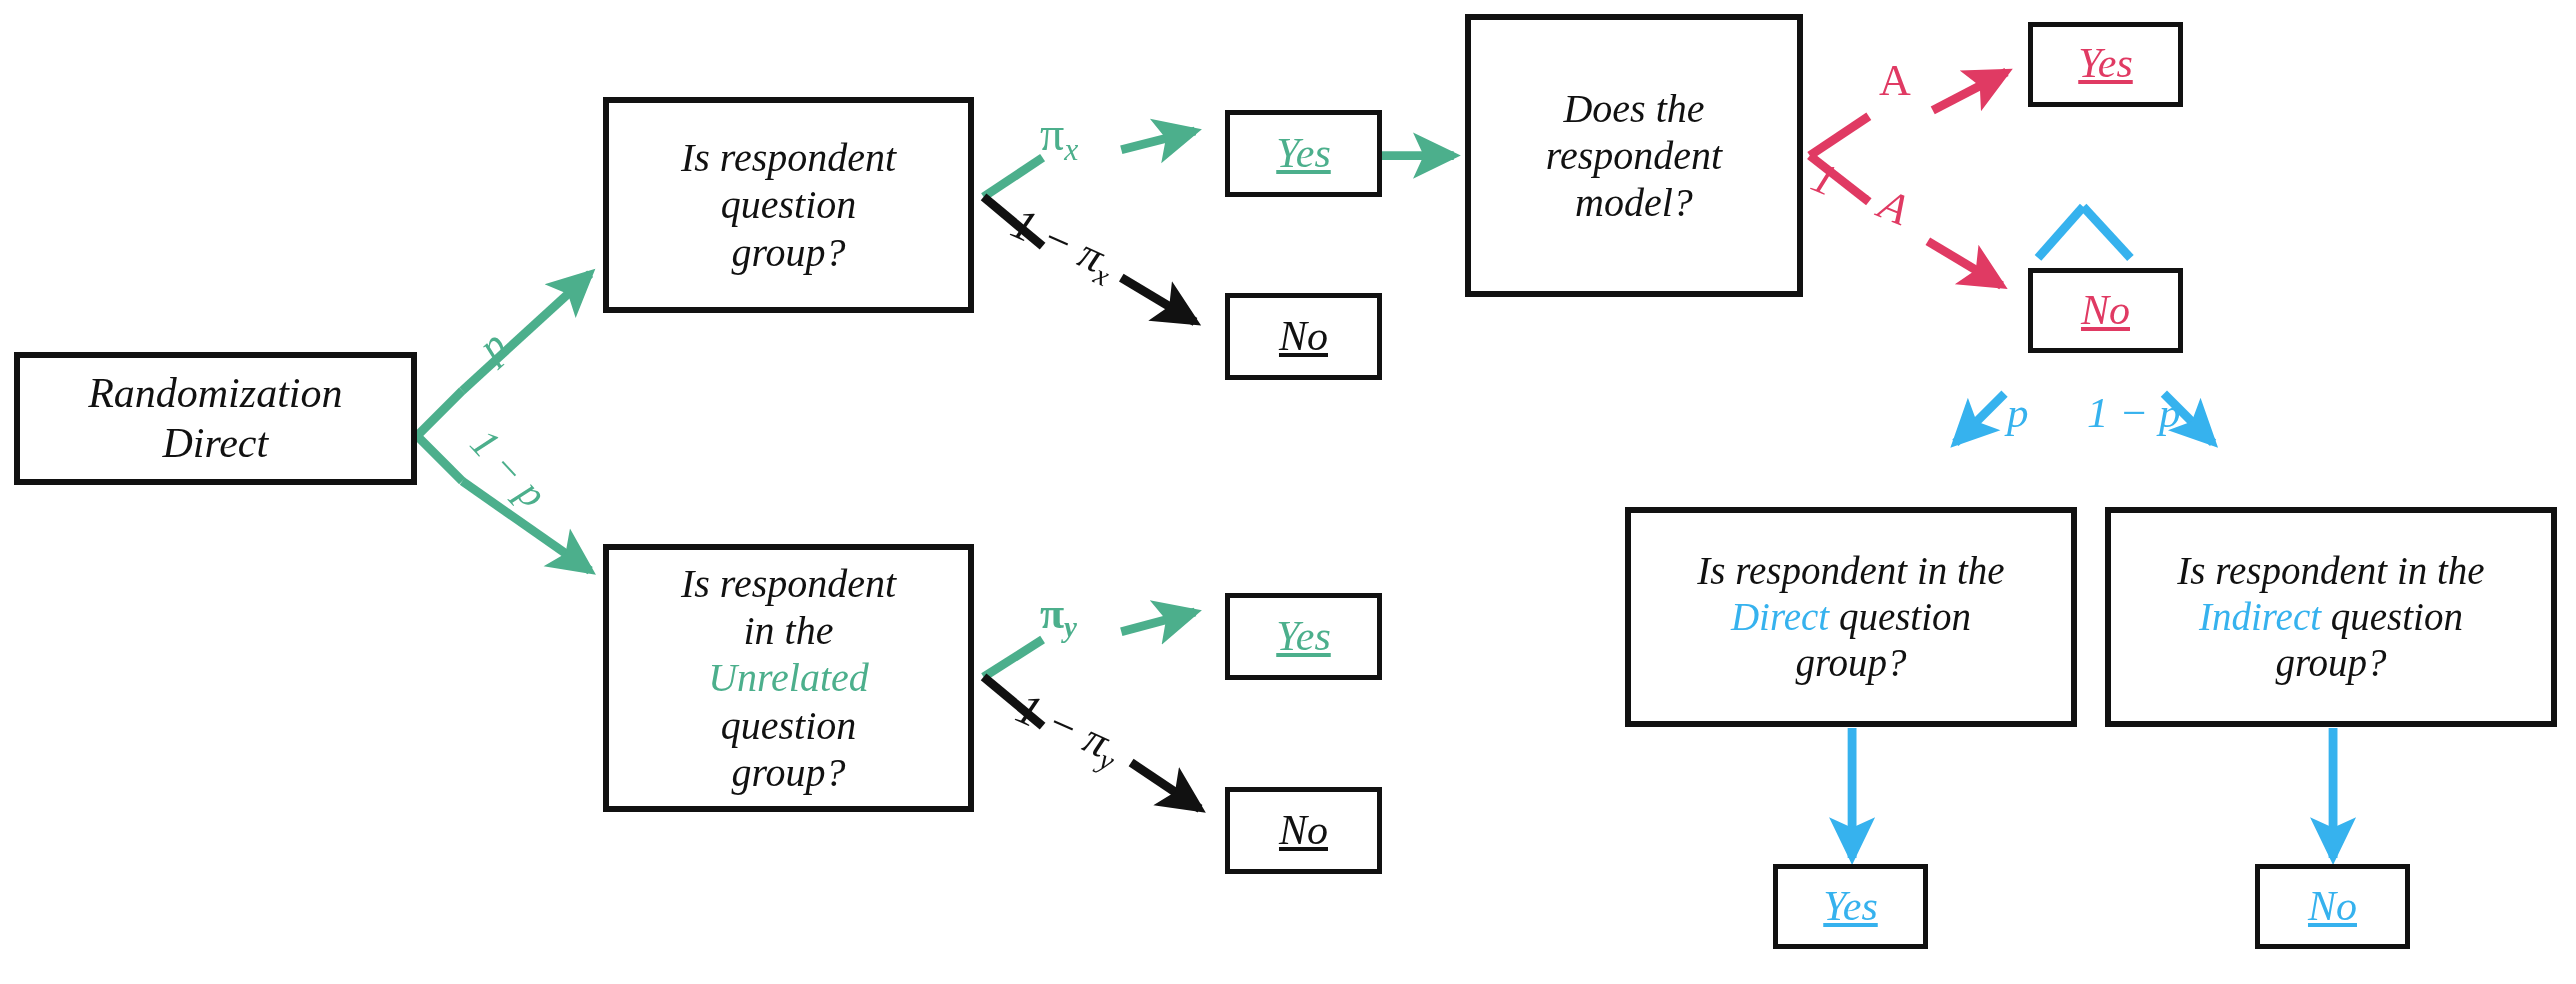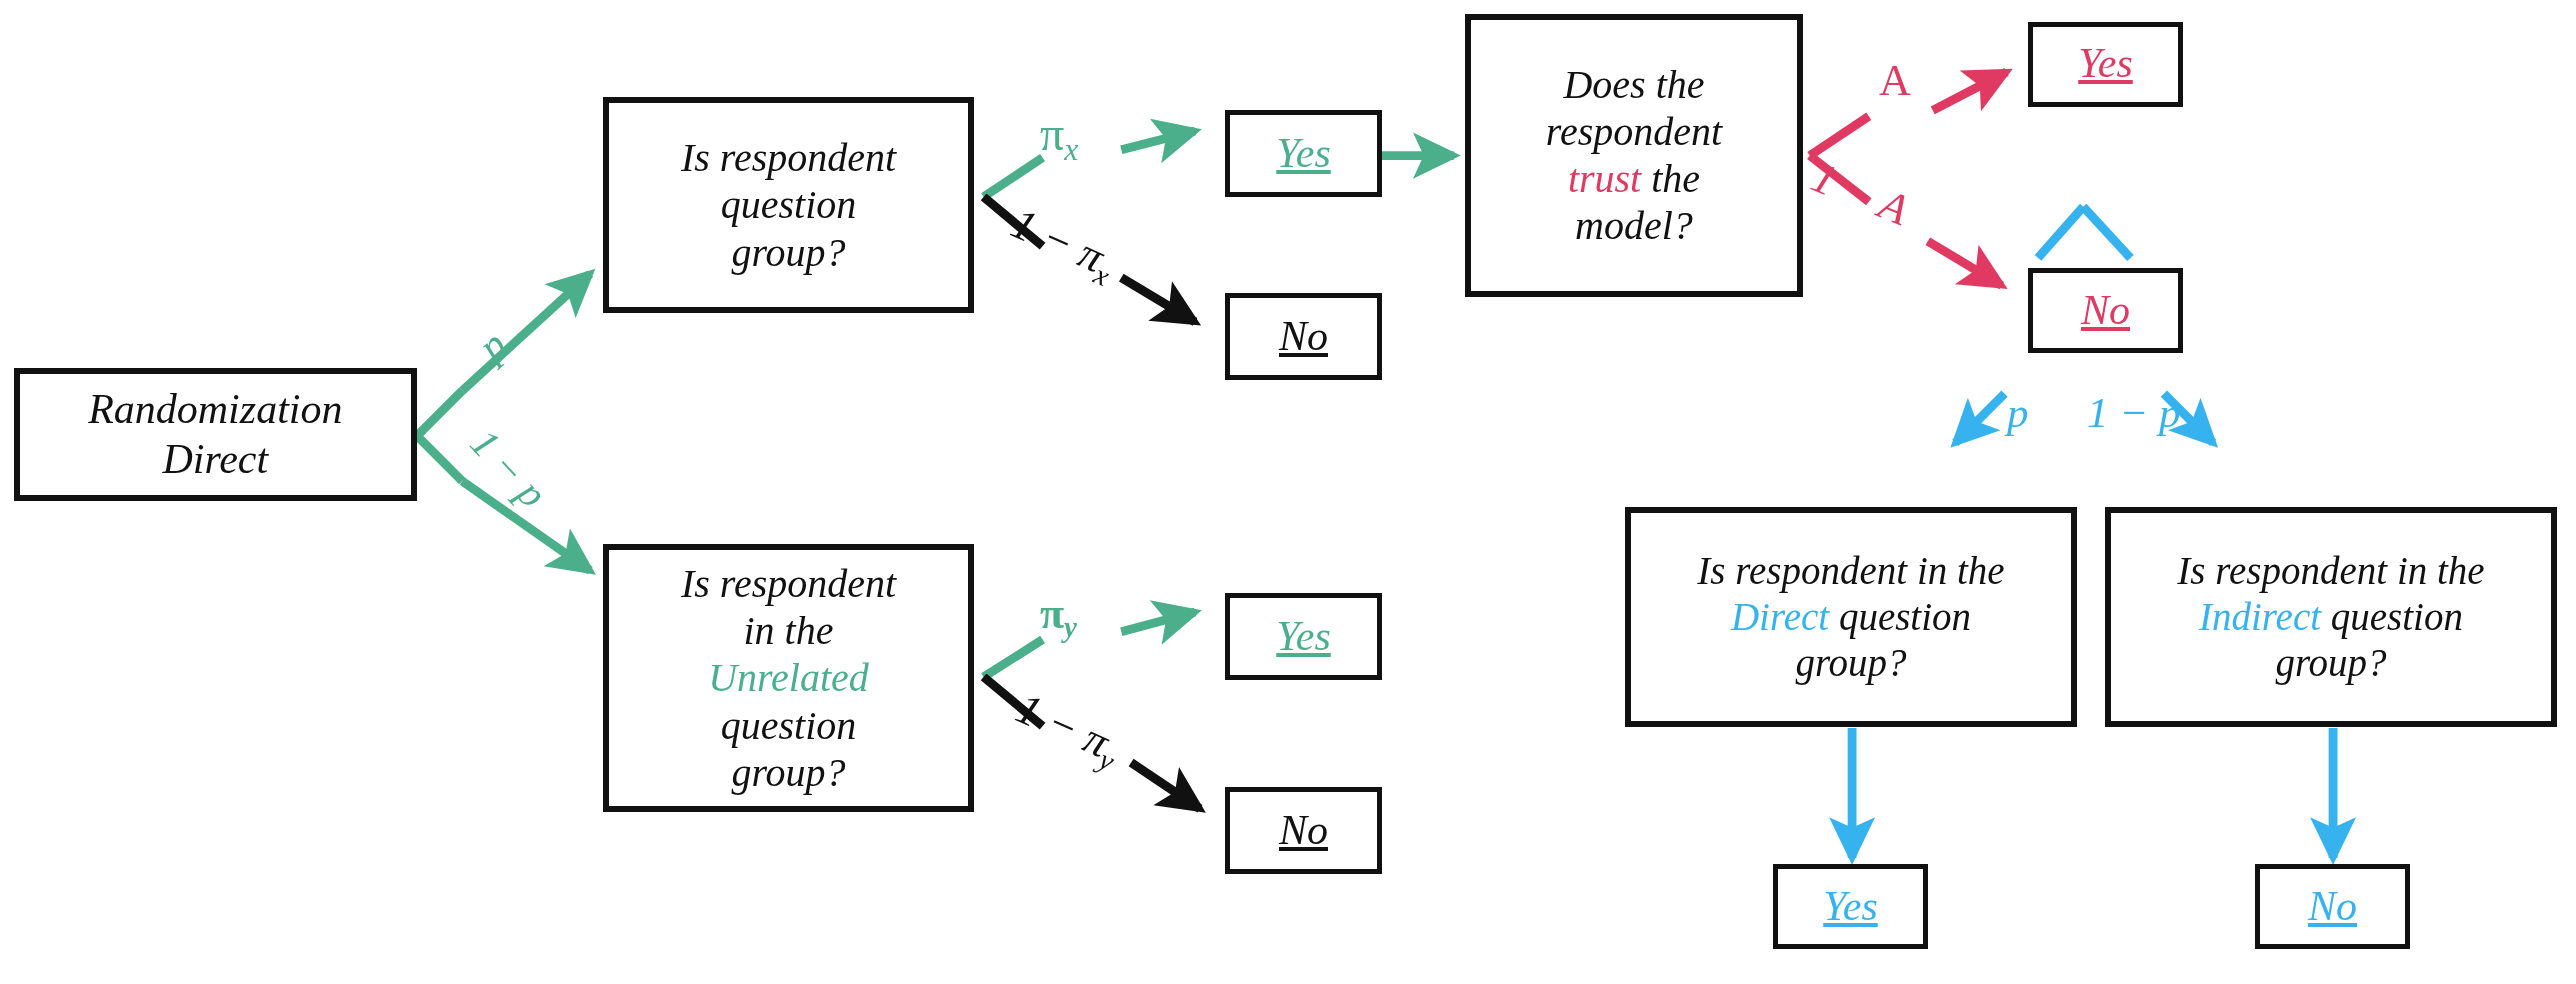--- a/index.html
+++ b/index.html
@@ -111,21 +111,21 @@
     <path d="M2118,210 L2072,262" stroke="#36B2EE" stroke-width="9" fill="none"></path>
     <path d="M2118,210 L2166,262" stroke="#36B2EE" stroke-width="9" fill="none"></path>
 
     <path d="M2038,400 L1988,450" stroke="#36B2EE" stroke-width="9" fill="none" marker-end="url(#ah-blue)"></path>
     <path d="M2200,400 L2250,450" stroke="#36B2EE" stroke-width="9" fill="none" marker-end="url(#ah-blue)"></path>
 
     <path d="M1883,740 L1883,872" stroke="#36B2EE" stroke-width="9" fill="none" marker-end="url(#ah-blue)"></path>
     <path d="M2372,740 L2372,872" stroke="#36B2EE" stroke-width="9" fill="none" marker-end="url(#ah-blue)"></path>
   </svg>
 
-  <div class="node" style="left:13.8px; top:368px; width:403px; height:133px; font-size:42px;">
+  <div class="node" style="left:13.8px; top:352px; width:403px; height:133px; font-size:42px;">
     <div class="inner">
       <div>Randomization</div>
       <div>Direct</div>
     </div>
   </div>
 
   <div class="node" style="left:603px; top:97px; width:371px; height:216px; font-size:40px;">
     <div class="inner">
       <div>Is respondent</div>
       <div>question</div>
@@ -138,23 +138,20 @@
   </div>
 
   <div class="node small" style="left:1225px; top:293px; width:157px; height:87px; font-size:42px;">
     <div class="inner">No</div>
   </div>
 
   <div class="node" style="left:1465px; top:13.8px; width:338px; height:283px; font-size:40px;">
     <div class="inner">
       <div>Does the</div>
       <div>respondent</div>
-      <div>
-        <span class="em-pink">trust</span><span> the</span>
-      </div>
       <div>model?</div>
     </div>
   </div>
 
   <div class="node small txt-pink" style="left:2028px; top:21.6px; width:155px; height:85px; font-size:42px;">
     <div class="inner">Yes</div>
   </div>
 
   <div class="node small txt-pink" style="left:2028px; top:268px; width:155px; height:85px; font-size:42px;">
     <div class="inner">No</div>

